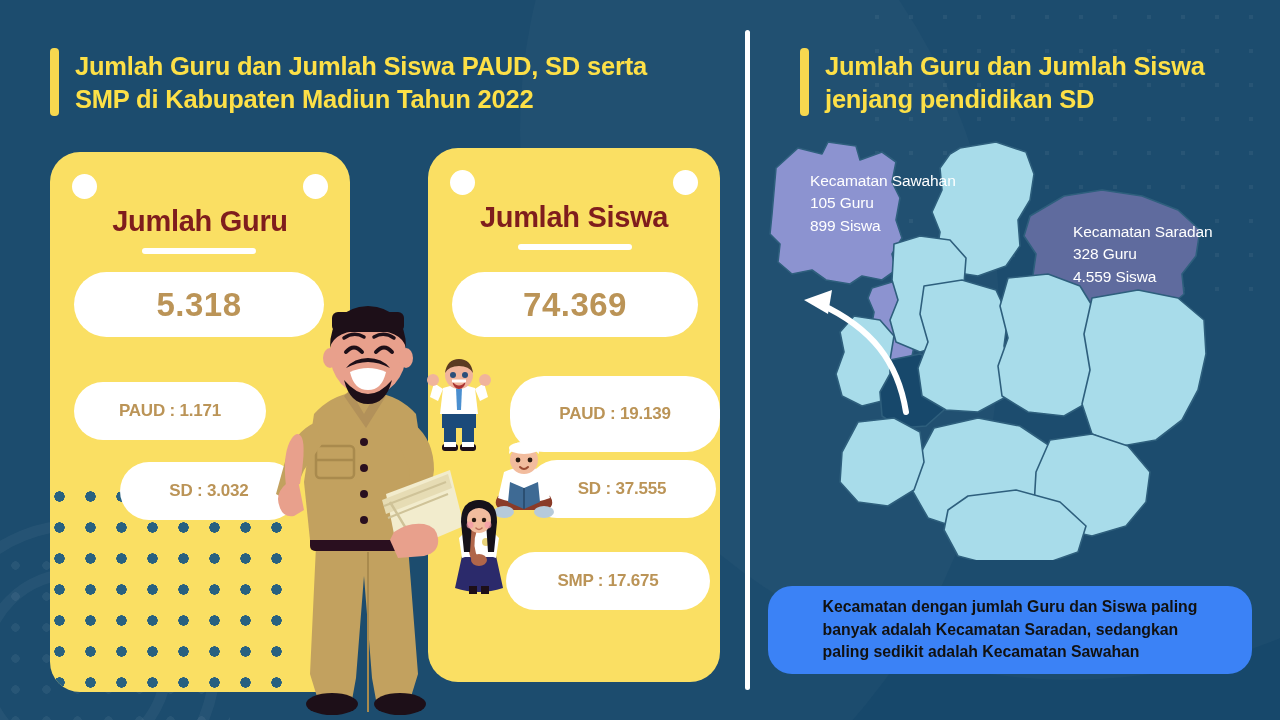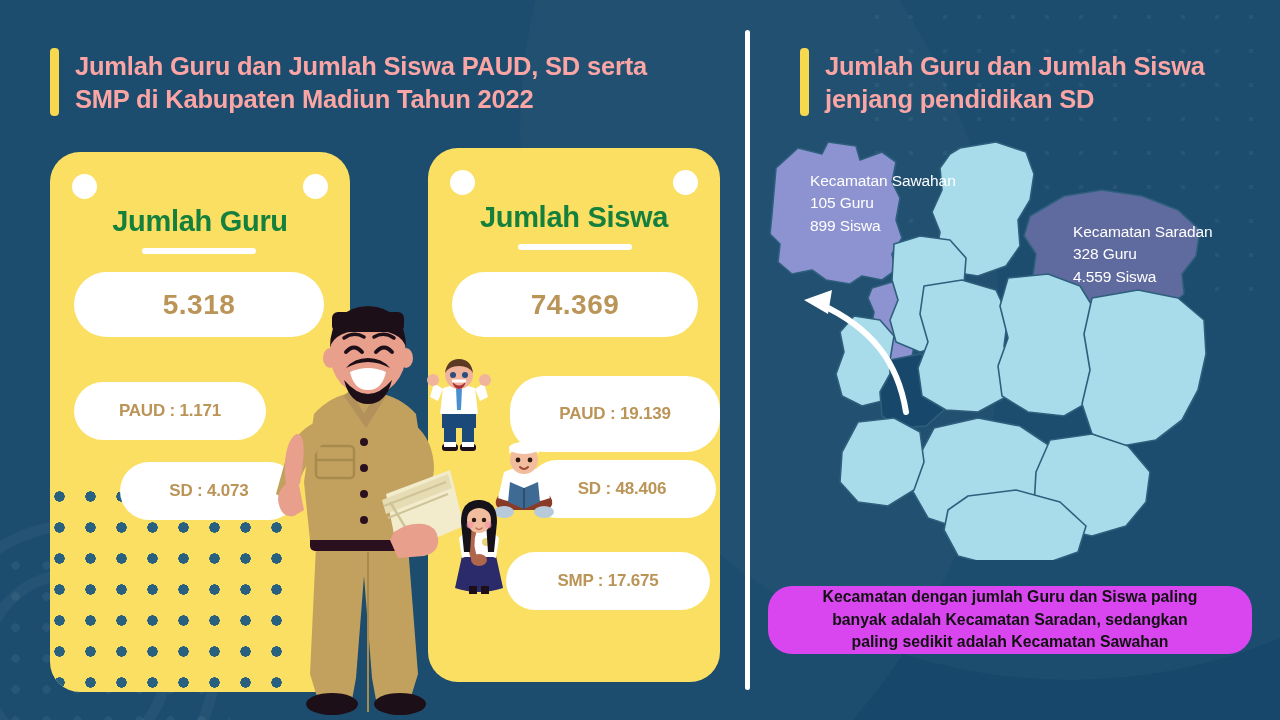--- a/index.html
+++ b/index.html
@@ -49,21 +49,21 @@
   
   .divider {
     position: absolute; left: 745px; top: 30px;
     width: 5px; height: 660px; border-radius: 3px; background: #ffffff;
   }
 
   
   .title-block { position: absolute; display: flex; gap: 16px; align-items: stretch; }
   .title-bar { width: 9px; border-radius: 4px; background: #f7d84f; flex: 0 0 9px; }
   .title-text {
-    color: #fca5a5; font-size: 25.5px; font-weight: bold; line-height: 1.30;
+    color: #fde047; font-size: 25.5px; font-weight: bold; line-height: 1.30;
     letter-spacing: -0.2px; white-space: pre-line; padding-top: 2px;
   }
   #title-left  { left: 50px; top: 48px; width: 660px; }
   #title-right { left: 800px; top: 48px; width: 470px; }
 
   
   .card {
     position: absolute; background: #fadf63; border-radius: 30px;
     overflow: hidden;
   }
@@ -75,37 +75,37 @@
   .punch.r { right: 22px; top: 22px; }
 
   .card-dots {
     position: absolute; left: -6px; bottom: -4px; width: 240px; height: 215px;
     background-image: radial-gradient(circle, #1d5a81 5px, transparent 5.4px);
     background-size: 31px 31px; opacity: 0.95; pointer-events: none;
   }
 
   .card-heading {
     position: absolute; left: 0; right: 0; text-align: center;
-    color: #15803d; font-size: 29px; font-weight: bold; letter-spacing: -0.3px;
+    color: #7f1d1d; font-size: 29px; font-weight: bold; letter-spacing: -0.3px;
   }
   #card-guru  .card-heading { top: 53px; }
   #card-siswa .card-heading { top: 53px; }
 
   .heading-rule {
     position: absolute; height: 6px; border-radius: 3px; background: #ffffff;
   }
   #card-guru  .heading-rule { left: 92px;  top: 96px; width: 114px; }
   #card-siswa .heading-rule { left: 90px;  top: 96px; width: 114px; }
 
   .pill {
     position: absolute; background: #ffffff; border-radius: 34px;
     display: flex; align-items: center; justify-content: center;
     color: #bb9457; font-weight: bold; white-space: nowrap;
   }
-  .pill.big { font-size: 28px; letter-spacing: 0.5px; }
+  .pill.big { font-size: 33px; letter-spacing: 0.5px; }
   .pill.sub { font-size: 17px; letter-spacing: -0.2px; }
 
   
   #guru-total { left: 24px;  top: 120px; width: 250px; height: 65px; }
   #guru-paud  { left: 24px;  top: 230px; width: 192px; height: 58px; }
   #guru-sd    { left: 70px;  top: 310px; width: 178px; height: 58px; }
   #guru-smp   { left: 16px;  top: 388px; width: 182px; height: 58px; }
   
   #siswa-total { left: 24px; top: 124px; width: 246px; height: 65px; }
   #siswa-paud  { left: 82px; top: 228px; width: 210px; height: 76px; }
@@ -125,24 +125,24 @@
 
   .map-label {
     position: absolute; color: #ffffff; font-weight: normal;
     font-size: 15.5px; line-height: 1.45; white-space: pre-line; letter-spacing: -0.1px;
   }
   #label-sawahan { left: 810px; top: 170px; }
   #label-saradan { left: 1073px; top: 221px; }
 
   
   #caption {
-    position: absolute; left: 768px; top: 586px; width: 484px; height: 68px;
-    background: #d946ef; border-radius: 24px;
+    position: absolute; left: 768px; top: 586px; width: 484px; height: 88px;
+    background: #3b82f6; border-radius: 24px;
     display: flex; align-items: center; justify-content: center;
-    text-align: center; color: #111111; font-weight: bold;
+    color: #111111; font-weight: bold;
     font-size: 15.8px; line-height: 1.42; padding: 6px 18px; white-space: pre-line;
   }
 </style>
 </head>
 <body>
 
 <div id="stage">
 
   <div class="bg-swoosh"></div>
   <div class="bg-swoosh2"></div>
@@ -168,31 +168,31 @@
   </div>
 
   <div class="card" id="card-guru">
     <div class="card-dots"></div>
     <div class="punch l"></div>
     <div class="punch r"></div>
     <div class="card-heading">Jumlah Guru</div>
     <div class="heading-rule"></div>
     <div class="pill big" id="guru-total">5.318</div>
     <div class="pill sub" id="guru-paud">PAUD : 1.171</div>
-    <div class="pill sub" id="guru-sd">SD : 4.073</div>
+    <div class="pill sub" id="guru-sd">SD : 3.032</div>
   </div>
 
   <div class="card" id="card-siswa">
     <div class="punch l"></div>
     <div class="punch r"></div>
     <div class="card-heading">Jumlah Siswa</div>
     <div class="heading-rule"></div>
     <div class="pill big" id="siswa-total">74.369</div>
     <div class="pill sub" id="siswa-paud">PAUD : 19.139</div>
-    <div class="pill sub" id="siswa-sd">SD : 48.406</div>
+    <div class="pill sub" id="siswa-sd">SD : 37.555</div>
     <div class="pill sub" id="siswa-smp">SMP : 17.675</div>
   </div>
 
   <svg class="illus" id="illus-teacher" viewBox="0 0 210 424">
 
     <path d="M58 250 h92 l10 128 -8 26 h-34 l-4 -22 -8 -102 -8 102 -4 22 H60 l-8 -26z" fill="#c2a15f"></path>
     <path d="M110 256 v160" stroke="#a98a4d" stroke-width="2" fill="none"></path>
 
     <ellipse cx="74" cy="408" rx="26" ry="11" fill="#1d0f18"></ellipse>
     <ellipse cx="142" cy="408" rx="26" ry="11" fill="#1d0f18"></ellipse>

